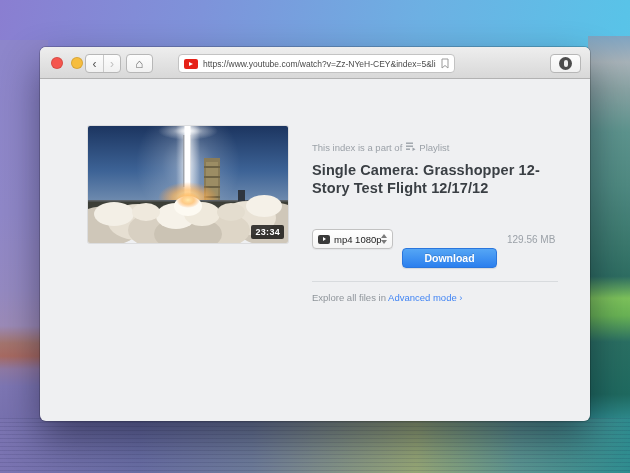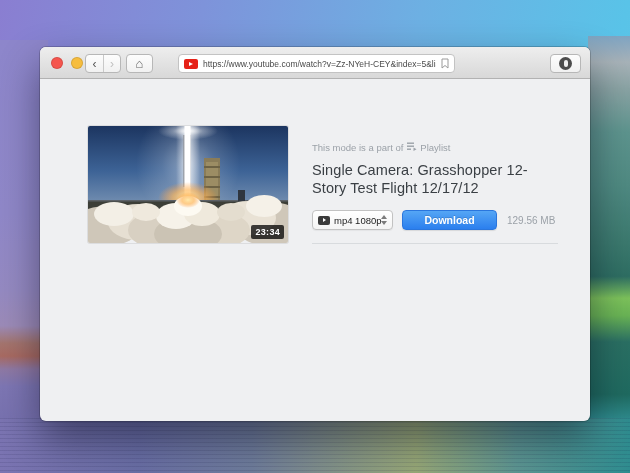--- a/index.html
+++ b/index.html
@@ -84,21 +84,21 @@
   .duration { position:absolute; right:4px; bottom:4px; background:rgba(0,0,0,.75);
     color:#fff; font-size:9px; font-weight:bold; padding:2px 4px; border-radius:2px;
     letter-spacing:.3px; }
 
   .col { position:absolute; left:272px; top:62px; width:246px; }
 
   .note { font-size:9.5px; color:#9ba1a8; display:flex; align-items:center; }
   .note .pl-icon { display:inline-block; margin:0 3px 0 4px; }
   .note-link { color:#9ba1a8; }
 
-  .vtitle { margin-top:9px; width:228px; font-size:14.5px; font-weight:normal;
+  .vtitle { margin-top:9px; width:228px; font-size:14.5px; font-weight:bold;
     color:#3a3f44; line-height:1.22; letter-spacing:.1px; }
 
   .format-row { margin-top:13px; display:flex; align-items:center; }
   .select { width:81px; height:20px; background:linear-gradient(180deg,#ffffff,#f4f4f4);
     border:1px solid #c2c2c2; border-radius:4px; display:flex; align-items:center;
     padding-left:5px; position:relative; box-shadow:0 1px 1px rgba(0,0,0,.05); }
   .vid-icon { width:12px; height:9px; background:#3a3a3a; border-radius:2px;
     display:flex; align-items:center; justify-content:center; flex:0 0 auto; }
   .vid-icon::after { content:""; width:0; height:0; border-left:3.5px solid #fff;
     border-top:2.5px solid transparent; border-bottom:2.5px solid transparent; }
@@ -107,21 +107,21 @@
     display:flex; flex-direction:column; align-items:center; justify-content:center; gap:2px; }
   .arr-up { width:0; height:0; border-bottom:4px solid #7b7b7b;
     border-left:3px solid transparent; border-right:3px solid transparent; }
   .arr-dn { width:0; height:0; border-top:4px solid #7b7b7b;
     border-left:3px solid transparent; border-right:3px solid transparent; }
 
   .download { margin-left:9px; width:95px; height:20px; border:1px solid #2a76dd; border-radius:4px;
     background:linear-gradient(180deg,#55a6f5,#2b7fee);
     color:#fff; font-size:10.5px; font-weight:bold; font-family:"Liberation Sans",sans-serif;
     display:flex; align-items:center; justify-content:center;
-    text-shadow:0 -1px 0 rgba(0,0,0,.15); box-shadow:0 1px 1px rgba(0,0,0,.1); }
+    text-shadow:0 -1px 0 rgba(0,0,0,.15); box-shadow:0 1px 1px rgba(0,0,0,.1);margin-top:38px; }
 
   .filesize { margin-left:10px; font-size:10px; color:#9ba1a8; }
 
   .divider { margin-top:13px; width:246px; height:1px; background:#d8dbde; }
 
   .explore { margin-top:10px; font-size:9.5px; color:#8f959b; }
   .explore-link { color:#4285f4; }
 </style>
 </head>
 <body>
@@ -235,21 +235,21 @@
           <ellipse cx="143" cy="86" rx="14" ry="9" fill="#e4ddcf"></ellipse>
           <ellipse cx="100" cy="74" rx="12" ry="8" fill="url(#orange)"></ellipse>
         </g>
       </svg>
       <span class="duration">23:34</span>
     </div>
 
     <div class="col">
 
       <div class="note">
-        <span>This mode is a part of</span>
+        <span>This index is a part of</span>
         <span class="pl-icon">
           <svg width="10" height="9" viewBox="0 0 10 9">
             <rect x="0" y="0.5" width="7" height="1.4" fill="#9ba1a8"></rect>
             <rect x="0" y="3.5" width="7" height="1.4" fill="#9ba1a8"></rect>
             <rect x="0" y="6.5" width="4" height="1.4" fill="#9ba1a8"></rect>
             <path d="M6.5 5.5 l3 1.7 l-3 1.7 z" fill="#9ba1a8"></path>
           </svg>
         </span>
         <span class="note-link">Playlist</span>
       </div>
@@ -264,16 +264,19 @@
             <span class="arr-up"></span>
               <span class="arr-dn"></span>
           </span>
         </div>
         <div class="download">Download</div>
         <div class="filesize">129.56 MB</div>
       </div>
 
       <div class="divider"></div>
 
+      <div class="explore">
+        <span>Explore all files in </span><span class="explore-link">Advanced mode ›</span>
+      </div>
 
     </div>
   </div>
 </div>
 
 </body></html>

